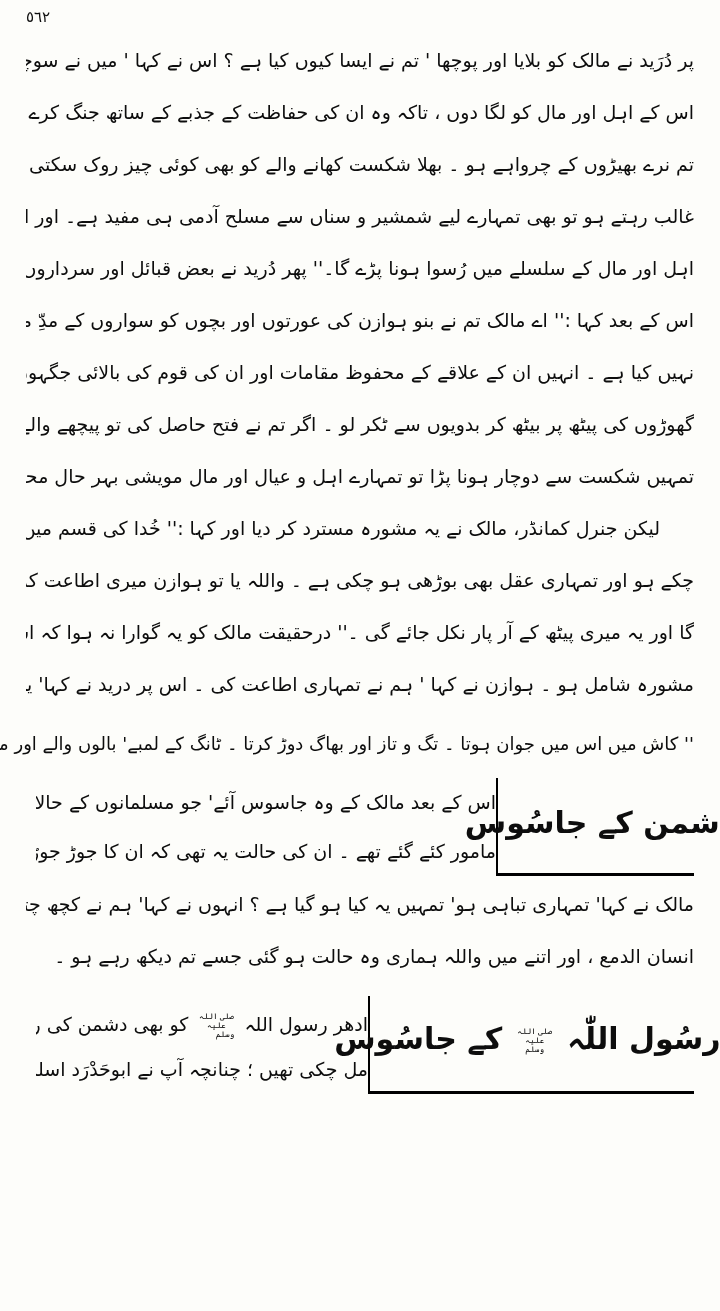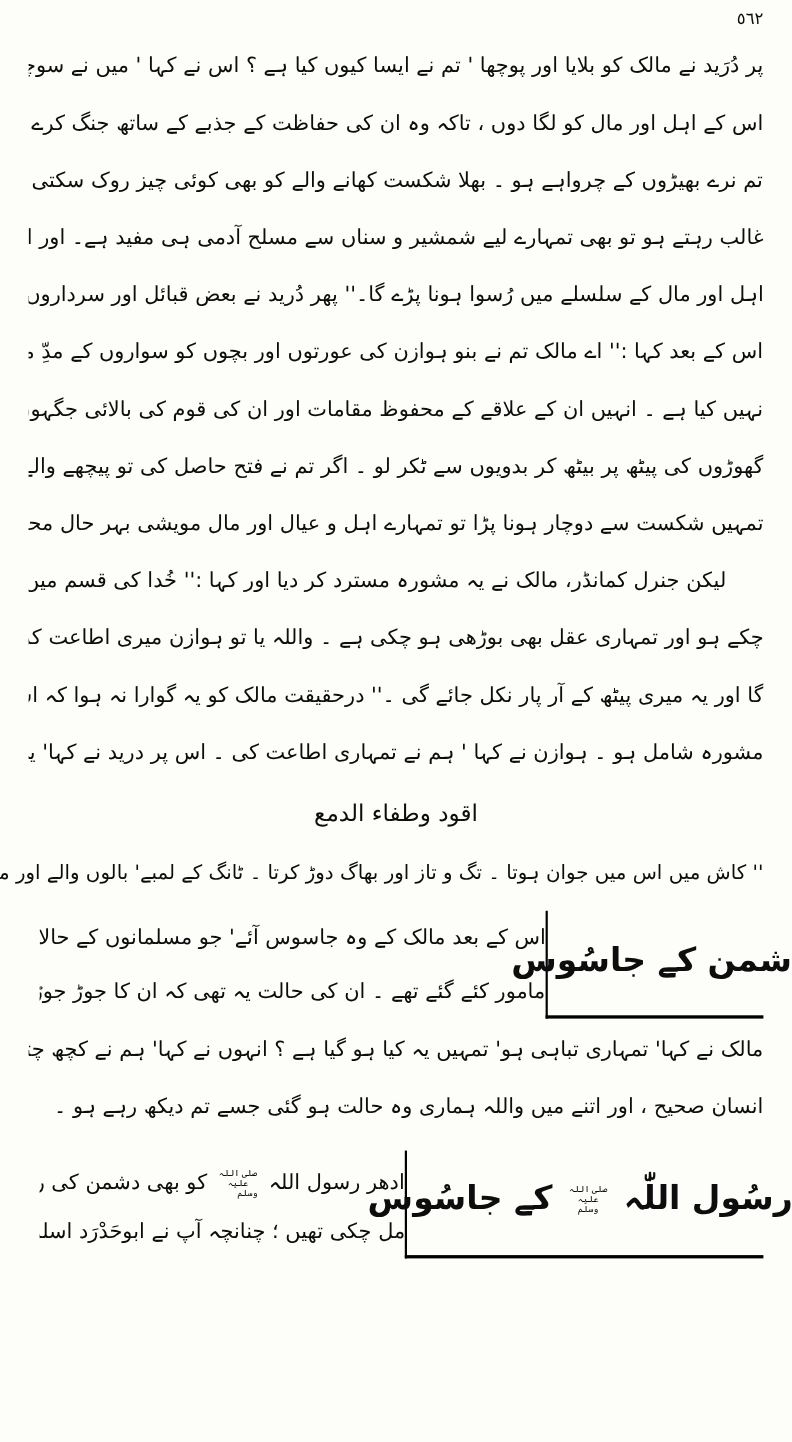--- a/index.html
+++ b/index.html
@@ -3,21 +3,21 @@
 <meta charset="utf-8">
 <style>
   html,body{margin:0;padding:0;}
   body{
     width:720px;height:1311px;overflow:hidden;
     background:#fdfdfa;color:#0d0d0d;
     font-family:"DejaVu Sans",sans-serif;
   }
   .page{width:720px;height:1311px;direction:rtl;box-sizing:border-box;padding:0 26px;}
   .pagenum{
-    text-align:right;font-size:15px;line-height:34px;letter-spacing:3px;direction:rtl;
+    text-align:left;font-size:15px;line-height:34px;letter-spacing:3px;direction:rtl;
   }
   .bline{
     font-size:19px;line-height:52px;height:52px;white-space:nowrap;overflow:hidden;
     text-align:justify;text-align-last:justify;direction:rtl;
   }
   .bline.start{text-align:right;text-align-last:right;}
   .bline.center{text-align:center;text-align-last:center;white-space:nowrap;}
   .bline.indent{padding-right:34px;}
   .poetry{margin-top:4px;}
   .poetry-row{
@@ -70,41 +70,40 @@
     <div class="bline indent">لیکن جنرل کمانڈر، مالک نے یہ مشورہ مسترد کر دیا اور کہا :'' خُدا کی قسم میں ایسا نہیں کر سکتا۔ تم بوڑھے ہو</div>
     <div class="bline">چکے ہو اور تمہاری عقل بھی بوڑھی ہو چکی ہے ۔ واللہ یا تو ہوازن میری اطاعت کریں یا میں اس تلوار پر ٹیک لگا دوں</div>
     <div class="bline">گا اور یہ میری پیٹھ کے آر پار نکل جائے گی ۔'' درحقیقت مالک کو یہ گوارا نہ ہوا کہ اس جنگ میں درید کا بھی نام یا</div>
     <div class="bline">مشورہ شامل ہو ۔ ہوازن نے کہا ' ہم نے تمہاری اطاعت کی ۔ اس پر درید نے کہا' یہ ایسی جنگ ہے جس میں</div>
   </div>
 
   <div class="poetry">
     <div class="poetry-row">
     </div>
     <div class="poetry-row">
-      <span class="hemistich">اقود وطفاء الدمع</span>
     </div>
   </div>
 
   <div class="trans">
     <div class="t1">'' کاش میں اس میں جوان ہوتا ۔ تگ و تاز اور بھاگ دوڑ کرتا ۔ ٹانگ کے لمبے' بالوں والے اور میانہ قسم کی بکری</div>
   </div>
 
   <div class="sect sect1">
     <div class="heading-box hb1">
       <span class="heading">دشمن کے جاسُوس</span>
     </div>
     <div class="text-col">
       <div class="bline">اس کے بعد مالک کے وہ جاسوس آئے' جو مسلمانوں کے حالات کا پتا لگانے پر</div>
       <div class="bline">مامور کئے گئے تھے ۔ ان کی حالت یہ تھی کہ ان کا جوڑ جوڑ ٹوٹ پھوٹ گیا تھا ۔</div>
     </div>
   </div>
 
   <div class="fulls">
     <div class="bline">مالک نے کہا' تمہاری تباہی ہو' تمہیں یہ کیا ہو گیا ہے ؟ انہوں نے کہا' ہم نے کچھ چتکبرے گھوڑوں پر سفید</div>
-    <div class="bline start">انسان صحیح ، اور اتنے میں واللہ ہماری وہ حالت ہو گئی جسے تم دیکھ رہے ہو ۔</div>
+    <div class="bline start">انسان الدمع ، اور اتنے میں واللہ ہماری وہ حالت ہو گئی جسے تم دیکھ رہے ہو ۔</div>
   </div>
 
   <div class="sect sect2">
     <div class="heading-box hb2">
       <span class="heading">
         <span>رسُول اللّٰہ</span>
         <span class="salawat">صلی اللہ علیہ وسلم</span>
         <span>کے جاسُوس</span>
       </span>
     </div>

